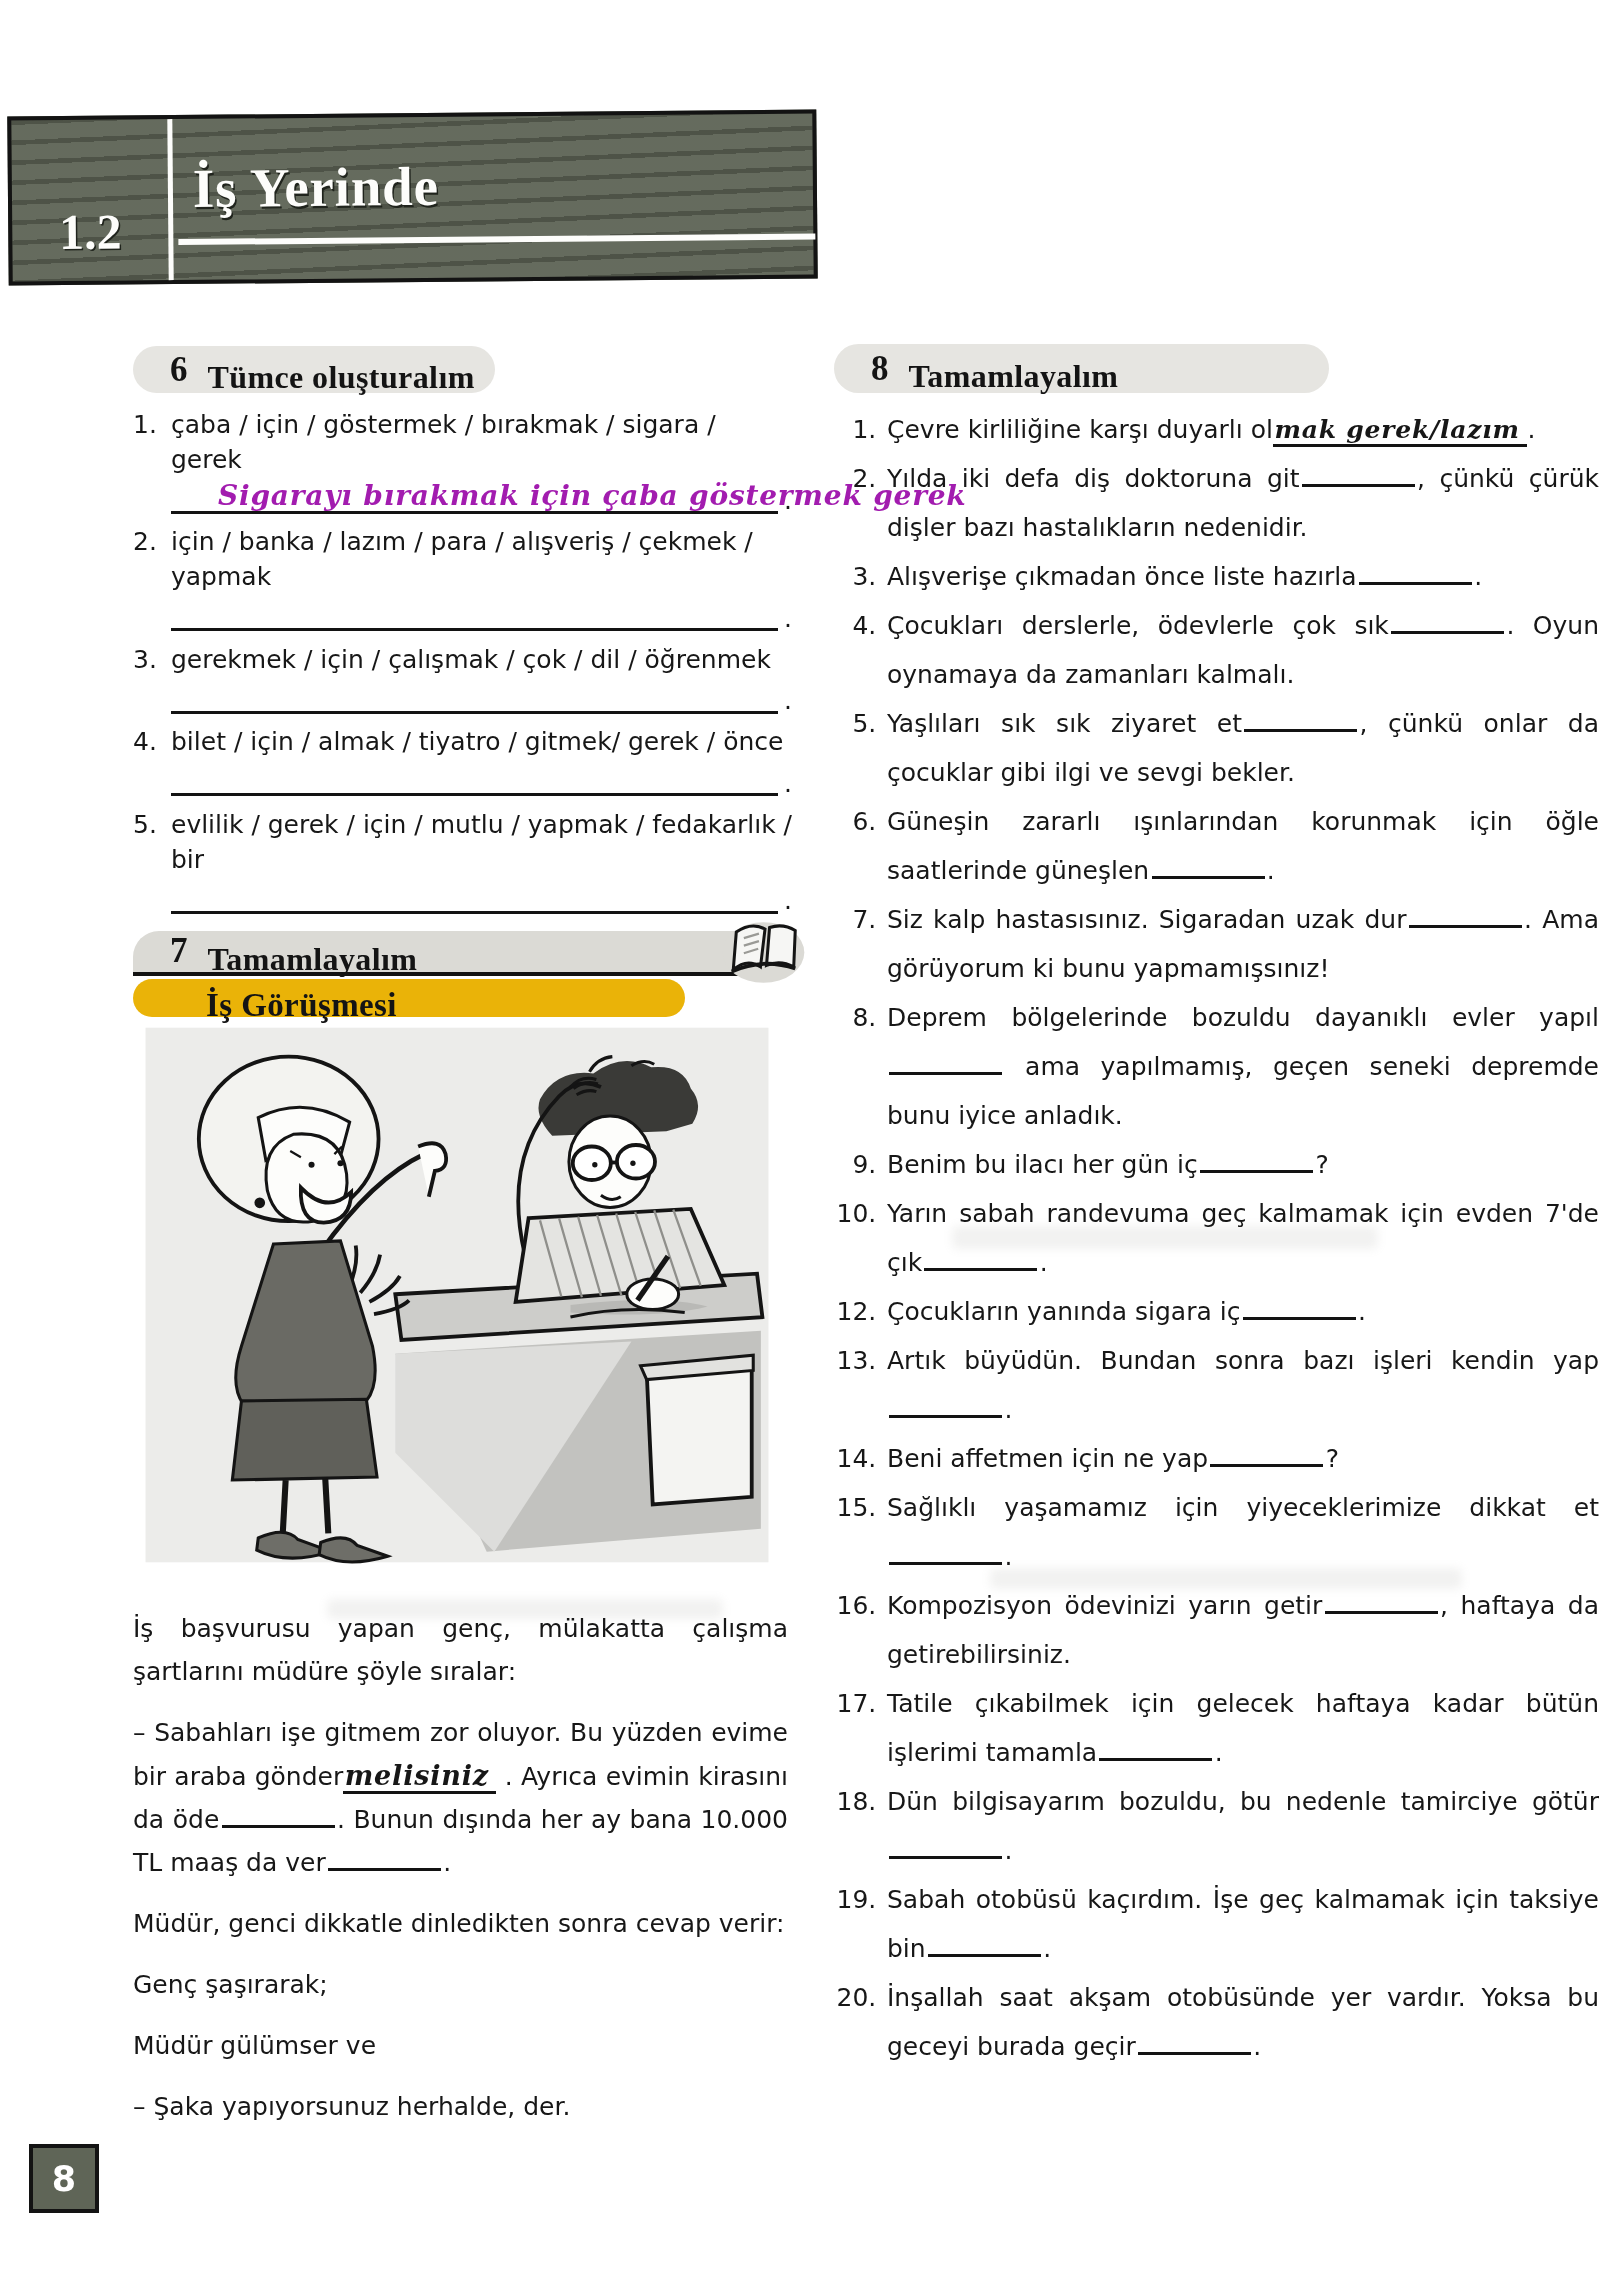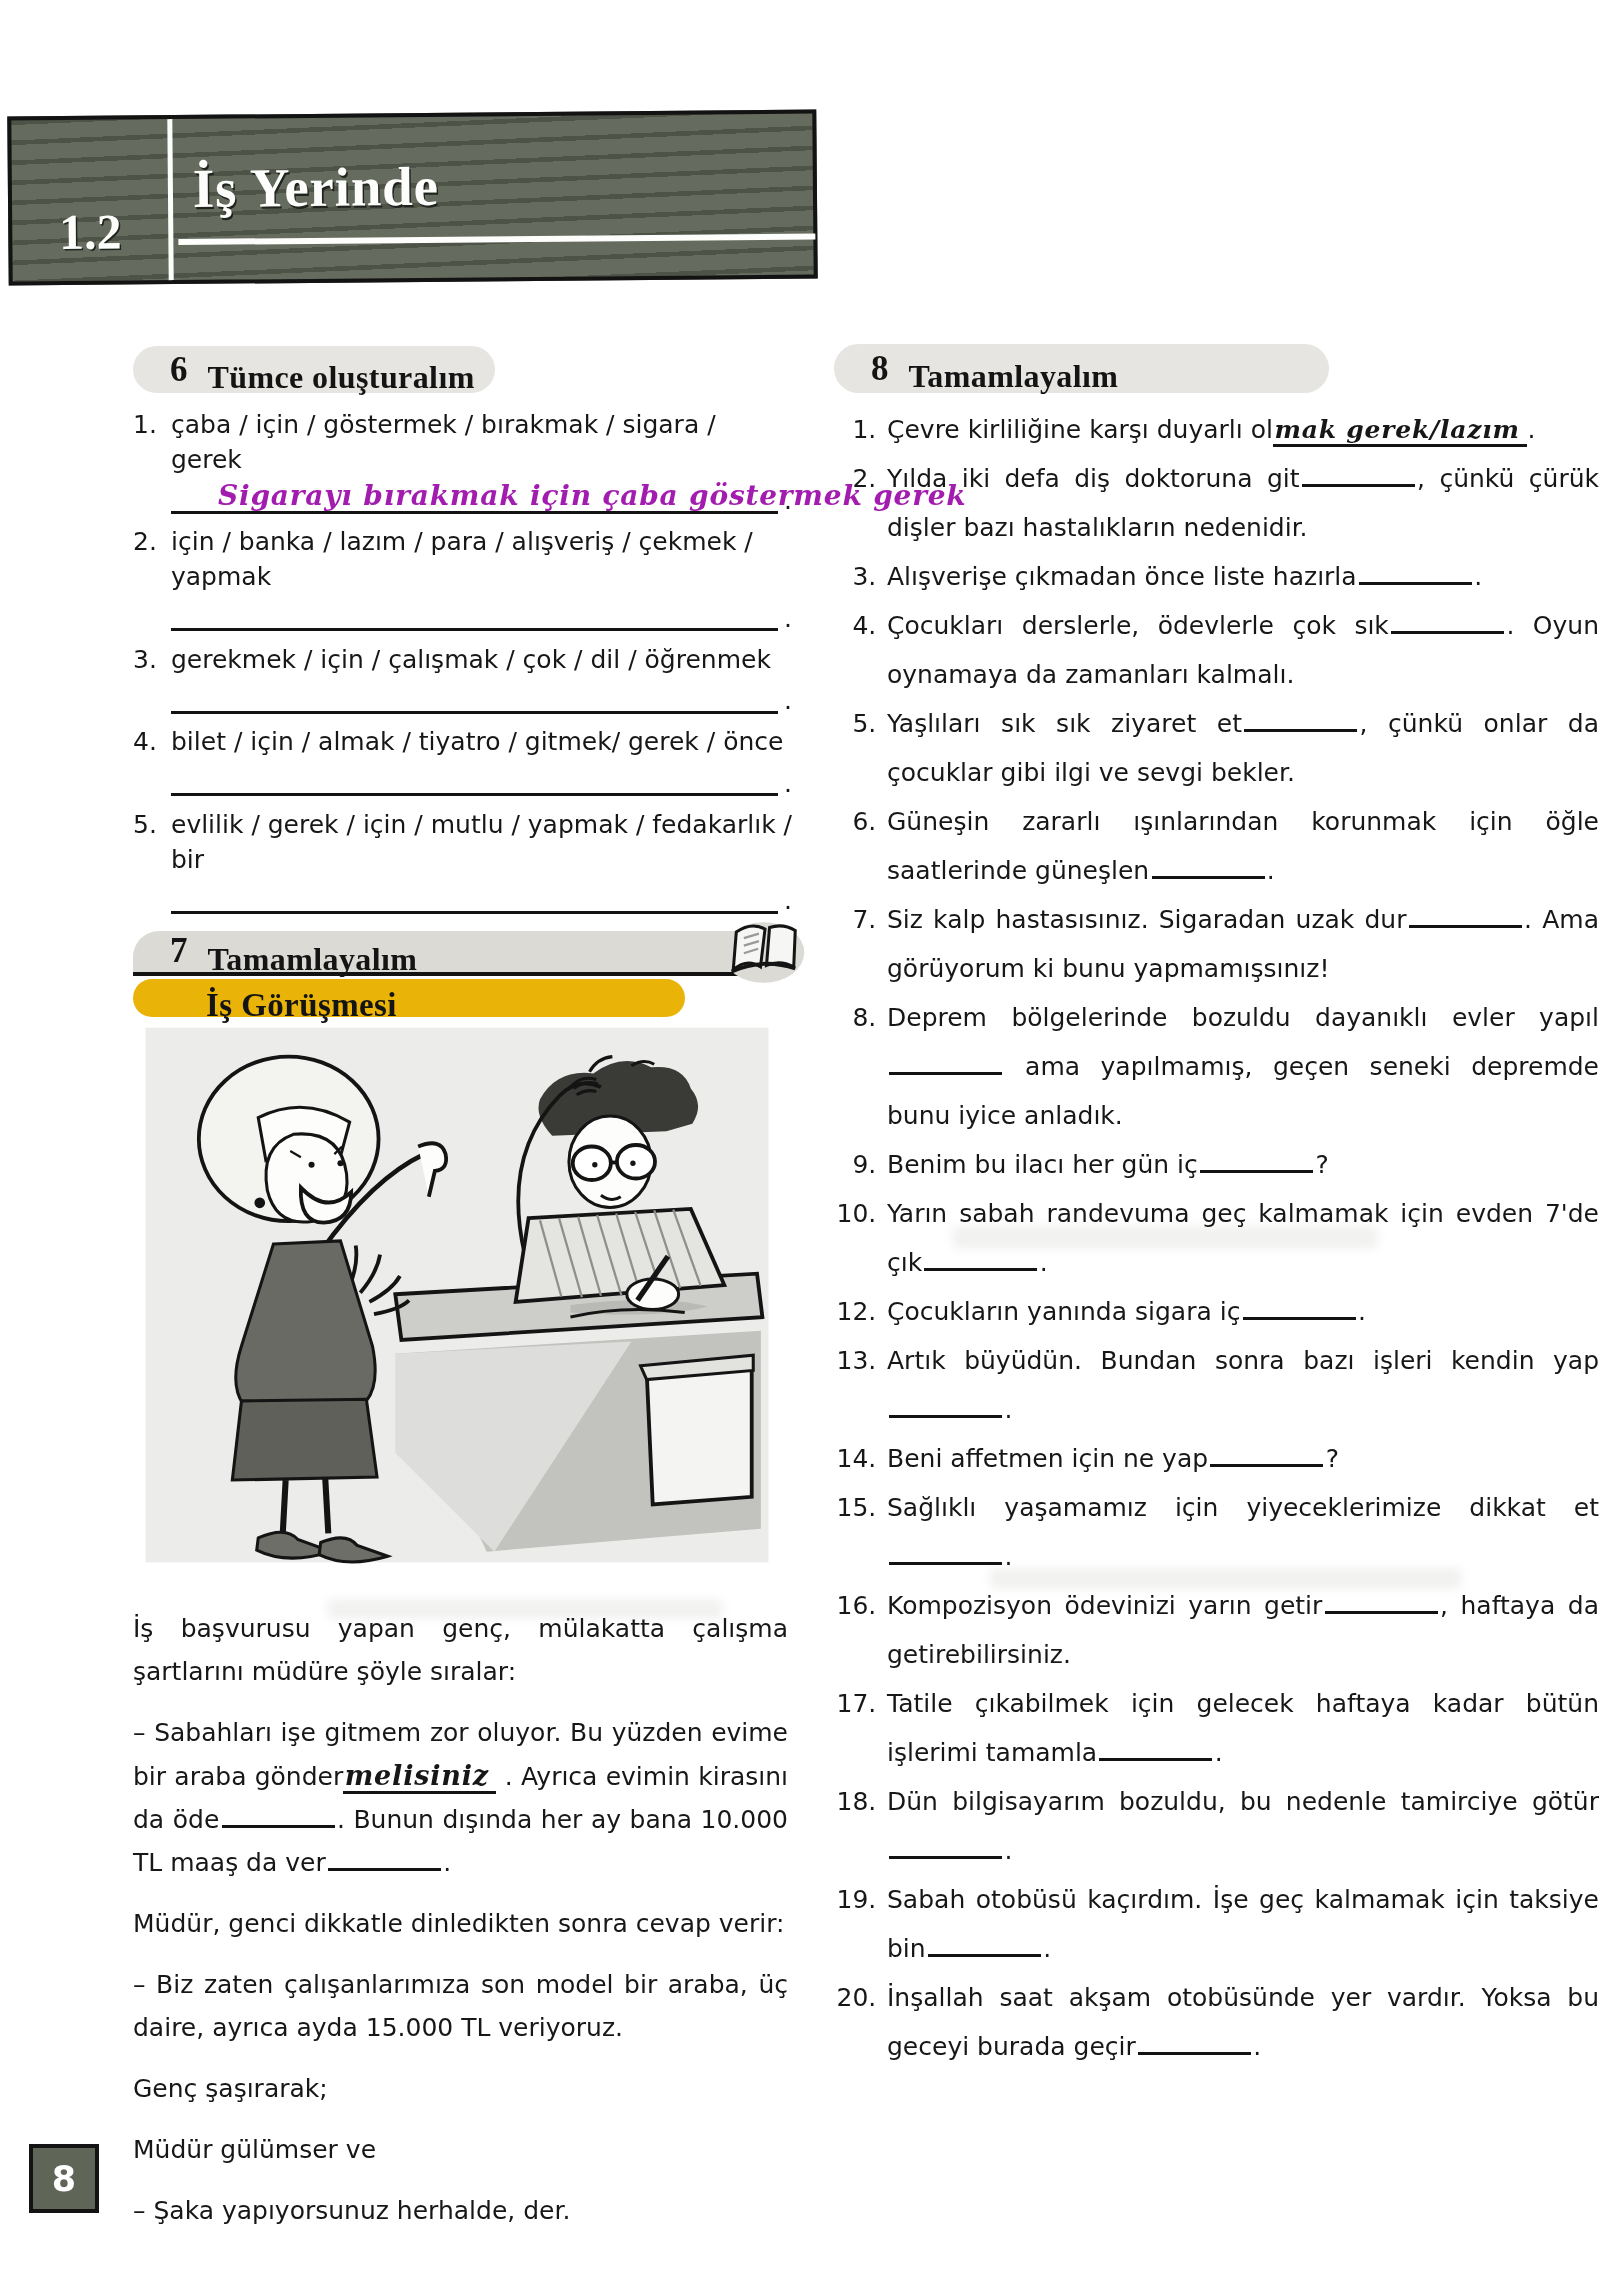--- a/index.html
+++ b/index.html
@@ -245,21 +245,20 @@
       <path d="M186,596 l-4,74 M238,594 l4,72" stroke="#141414" stroke-width="8" fill="none"></path>
 
       <path d="M150,672 q36,-16 52,2 l44,16 q-58,18 -98,-2 z" fill="#6e6e68" stroke="#141414" stroke-width="4"></path>
       <path d="M232,678 q34,-14 48,4 l40,14 q-54,16 -90,-2 z" fill="#6e6e68" stroke="#141414" stroke-width="4"></path>
     </svg>
 
     <div class="story" id="story">
         <p><span class="t">İş başvurusu yapan genç, mülakatta çalışma şartlarını müdüre şöyle sıralar:</span></p>
         <p><span class="t">– Sabahları işe gitmem zor oluyor. Bu yüzden evime bir araba gönder</span><span class="answer">melisiniz</span><span class="t"> . Ayrıca evimin kirasını da öde</span><span class="blank"></span><span class="t">. Bunun dışında her ay bana 10.000 TL maaş da ver</span><span class="blank"></span><span class="t">.</span></p>
         <p><span class="t">Müdür, genci dikkatle dinledikten sonra cevap verir:</span></p>
-        <p><span class="t">– Biz zaten çalışanlarımıza son model bir araba, üç daire, ayrıca ayda 15.000 TL veriyoruz.</span></p>
         <p><span class="t">Genç şaşırarak;</span></p>
         <p><span class="t">Müdür gülümser ve</span></p>
         <p><span class="t">– Şaka yapıyorsunuz herhalde, der.</span></p>
       </div>
   </div>
 
   <div class="col-right">
     <div class="pill ex8-header">
       <span class="exnum">8</span>
       <span class="extitle">Tamamlayalım</span>

